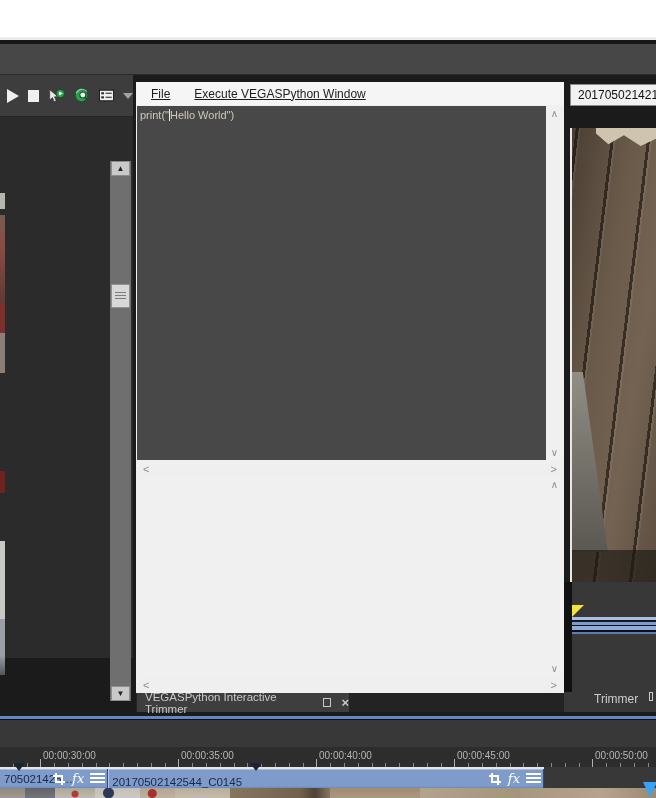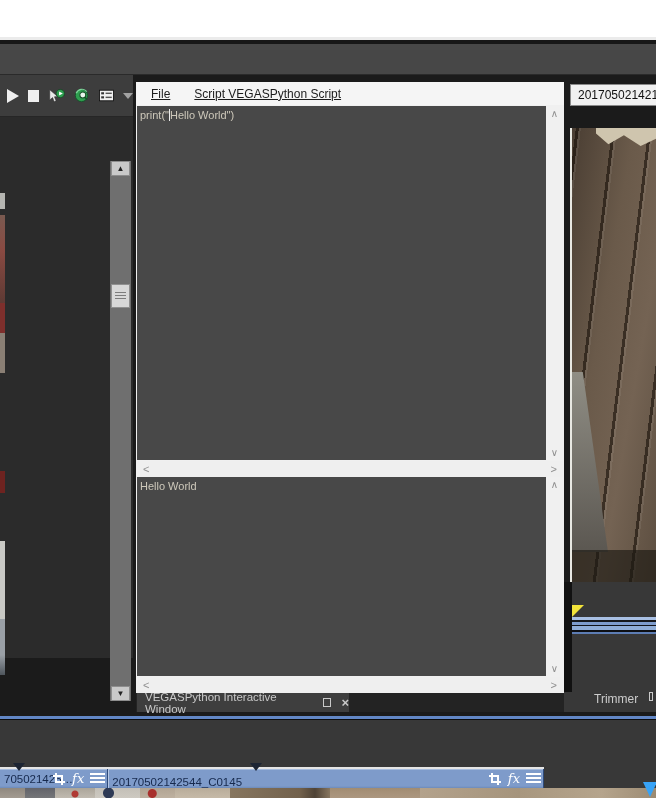--- a/index.html
+++ b/index.html
@@ -156,43 +156,42 @@
             <div class="sb-grip"></div>
           </div>
         <div class="sb-btn" style="bottom:0;">▼</div>
       </div>
     </div>
   </div>
 
   <div class="abs py-window">
     <div class="py-menu">
       <span class="menu-item">File</span>
-      <span class="menu-item">Script VEGASPython Script</span>
+      <span class="menu-item">Execute VEGASPython Window</span>
     </div>
     <div class="py-code"><span>print("</span><span class="caret"></span><span>Hello World")</span></div>
     <div class="vscroll vs1">
         <span class="chev">∧</span>
         <span class="chev">∨</span>
       </div>
     <div class="hscroll hs1">
         <span class="chev">&lt;</span>
         <span class="chev">&gt;</span>
       </div>
-    <div class="py-out">Hello World</div>
     <div class="vscroll vs2">
         <span class="chev">∧</span>
         <span class="chev">∨</span>
       </div>
     <div class="hscroll hs2">
         <span class="chev">&lt;</span>
         <span class="chev">&gt;</span>
       </div>
     <div class="py-tabbar">
       <div class="py-tab">
-        <span>VEGASPython Interactive Window</span>
+        <span>VEGASPython Interactive Trimmer</span>
         <span class="box-icon"></span>
         <span class="x-icon">×</span>
       </div>
     </div>
   </div>
 
   <div class="abs trim-field">20170502142153</div>
   <div class="abs trim-video">
     <div class="wood-seams"></div>
     <div class="wood-top"></div>
@@ -205,20 +204,38 @@
     <div class="trim-bar"></div>
     <div class="trim-tab">
       <span>Trimmer</span>
       <span class="box-icon"></span>
       <span class="x-icon">×</span>
     </div>
   </div>
 
   <div class="abs tl">
     <div class="tl-blueline"></div>
+    <div class="tl-ruler">
+      <div class="tl-minorticks"></div>
+      <div class="ruler-tick rt0">
+          <span>00:00:30:00</span>
+        </div>
+      <div class="ruler-tick rt1">
+          <span>00:00:35:00</span>
+        </div>
+      <div class="ruler-tick rt2">
+          <span>00:00:40:00</span>
+        </div>
+      <div class="ruler-tick rt3">
+          <span>00:00:45:00</span>
+        </div>
+      <div class="ruler-tick rt4">
+          <span>00:00:50:00</span>
+        </div>
+    </div>
     <div class="tl-events">
       <div class="ev ev1">
         <span class="ev-label">705021425…</span>
         <div class="ev-btns">
           <svg width="14" height="14" viewBox="0 0 14 14">
             <path d="M4 1 V10 H13" fill="none" stroke="#fff" stroke-width="2"></path>
             <path d="M1 4 H10 V13" fill="none" stroke="#fff" stroke-width="2"></path>
           </svg>
           <span class="fx">fx</span>
           <div class="ham"></div>

